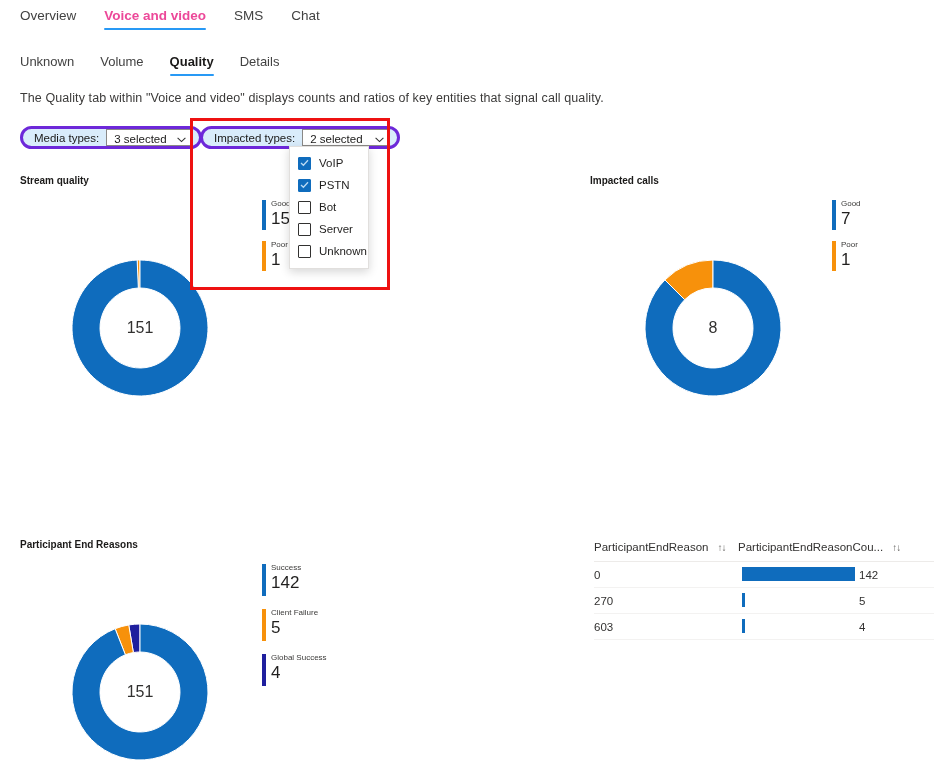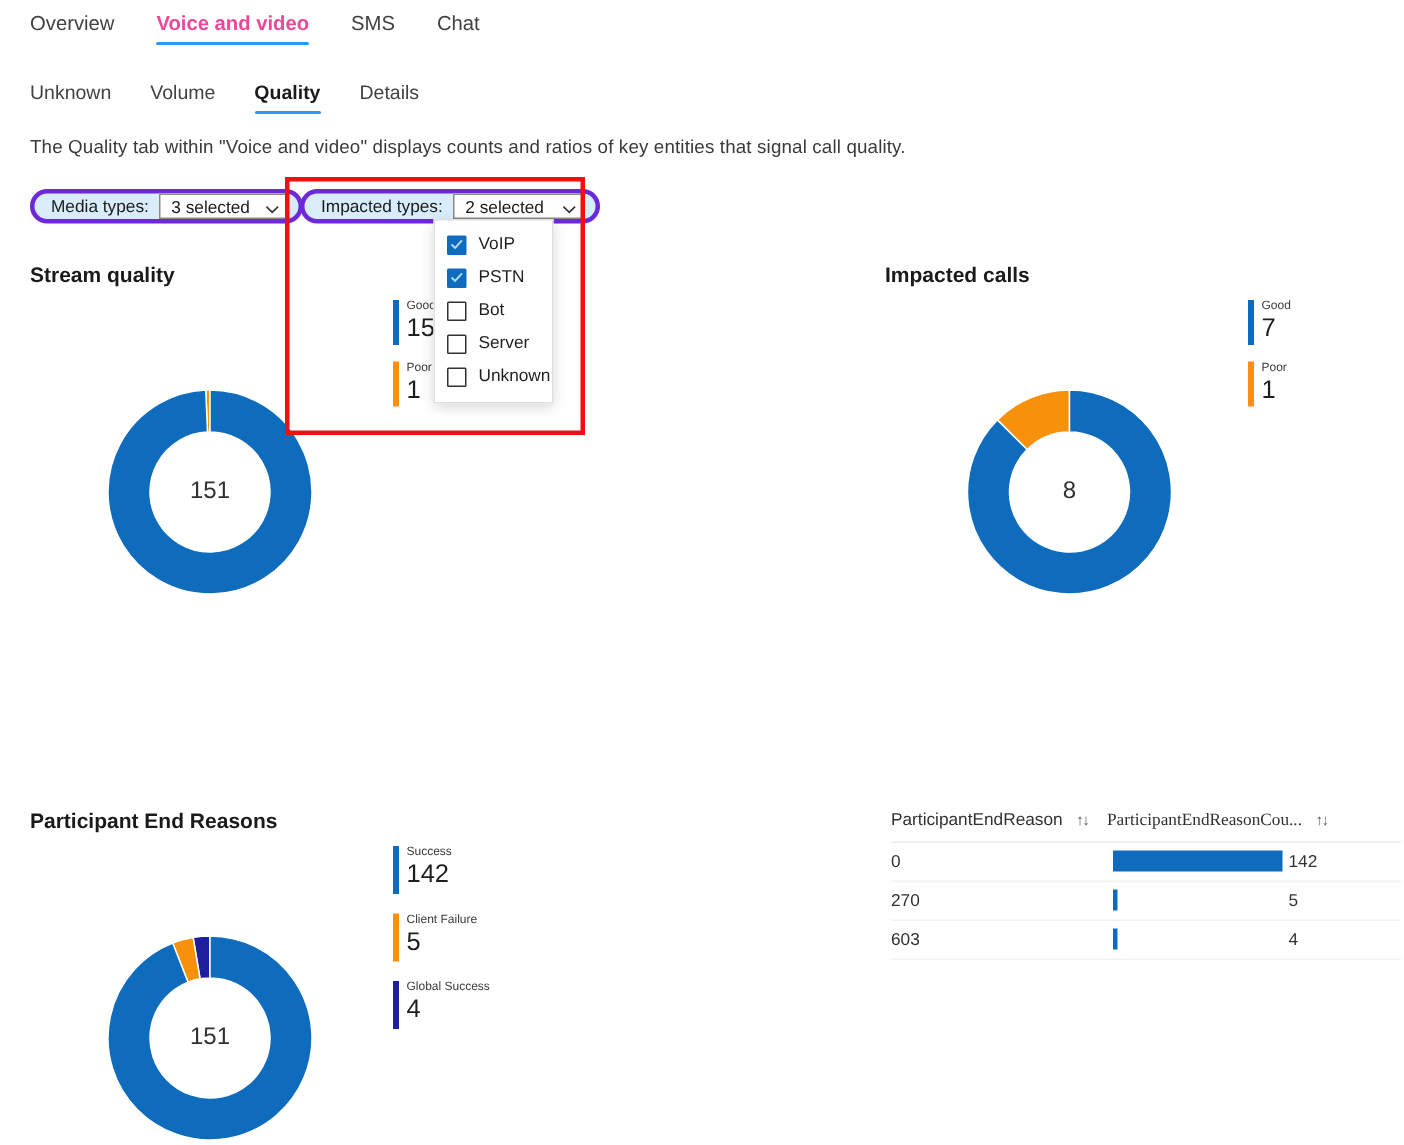--- a/index.html
+++ b/index.html
@@ -95,21 +95,21 @@
   .dd-label{font-size:11.5px;color:#201f1e;white-space:nowrap;}
 
   
   .redbox{
     position:absolute;left:190px;top:118px;width:200px;height:172px;
     border:3px solid #ee1111;box-sizing:border-box;
     z-index:40;pointer-events:none;
   }
 
   
-  .chart-title{position:absolute;font-size:14px;font-weight:bold;color:#1b1a19;}
+  .chart-title{position:absolute;font-size:10px;font-weight:bold;color:#1b1a19;}
   #t-stream{left:20px;top:175px;}
   #t-impacted{left:590px;top:175px;}
   #t-per{left:20px;top:539px;}
 
   .donut{position:absolute;}
   .donut-center{
     position:absolute;left:0;top:0;width:100%;height:100%;
     display:flex;align-items:center;justify-content:center;
     font-size:16px;color:#323130;
   }
@@ -137,21 +137,21 @@
   .tbl{position:absolute;left:594px;top:533px;width:340px;}
   .tbl-head{
     display:flex;align-items:center;height:28px;
     border-bottom:1px solid #edebe9;
   }
   .th{
     font-size:11.5px;color:#323130;
     display:flex;align-items:center;cursor:pointer;
   }
   .th-1{width:144px;}
-  .th-2{width:185px;font-family:Liberation Serif, serif;}
+  .th-2{width:185px;}
   .sorticon{margin-left:9px;font-size:10px;color:#605e5c;letter-spacing:-1px;}
   .tbl-row{
     display:flex;align-items:center;height:25px;
     border-bottom:1px solid #f3f2f1;
   }
   .td-1{width:148px;font-size:11.5px;color:#323130;}
   .td-2{width:185px;position:relative;height:25px;display:flex;align-items:center;}
   .bar{height:14px;background:#0f6cbd;position:absolute;left:0;top:5px;}
   .bar.thin{width:3px;}
   .td-num{position:absolute;font-size:11.5px;color:#323130;}

